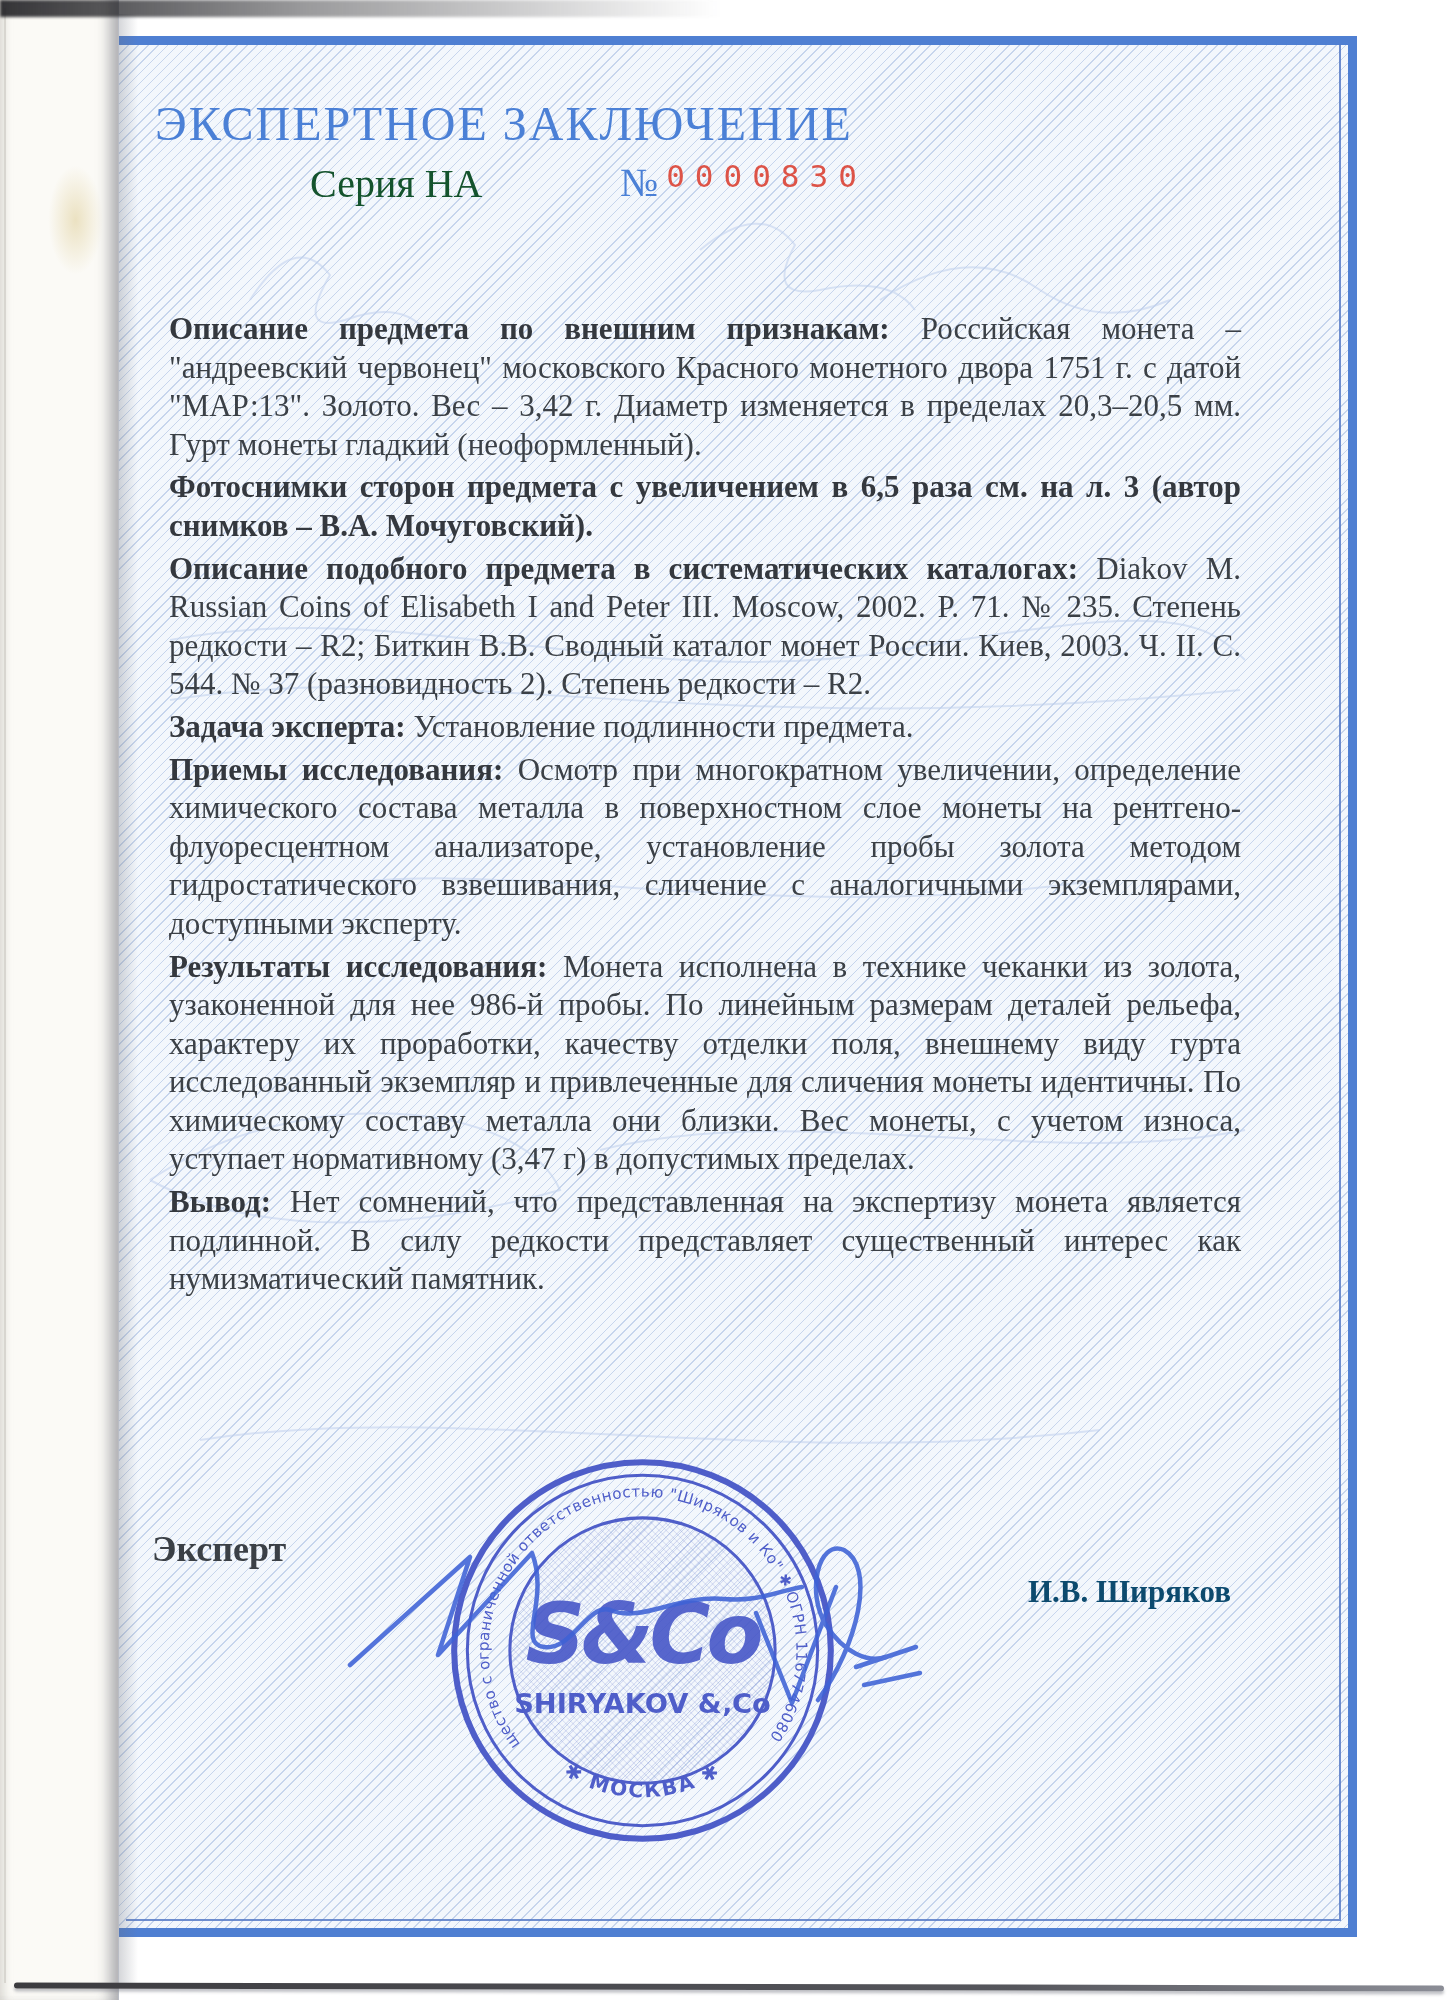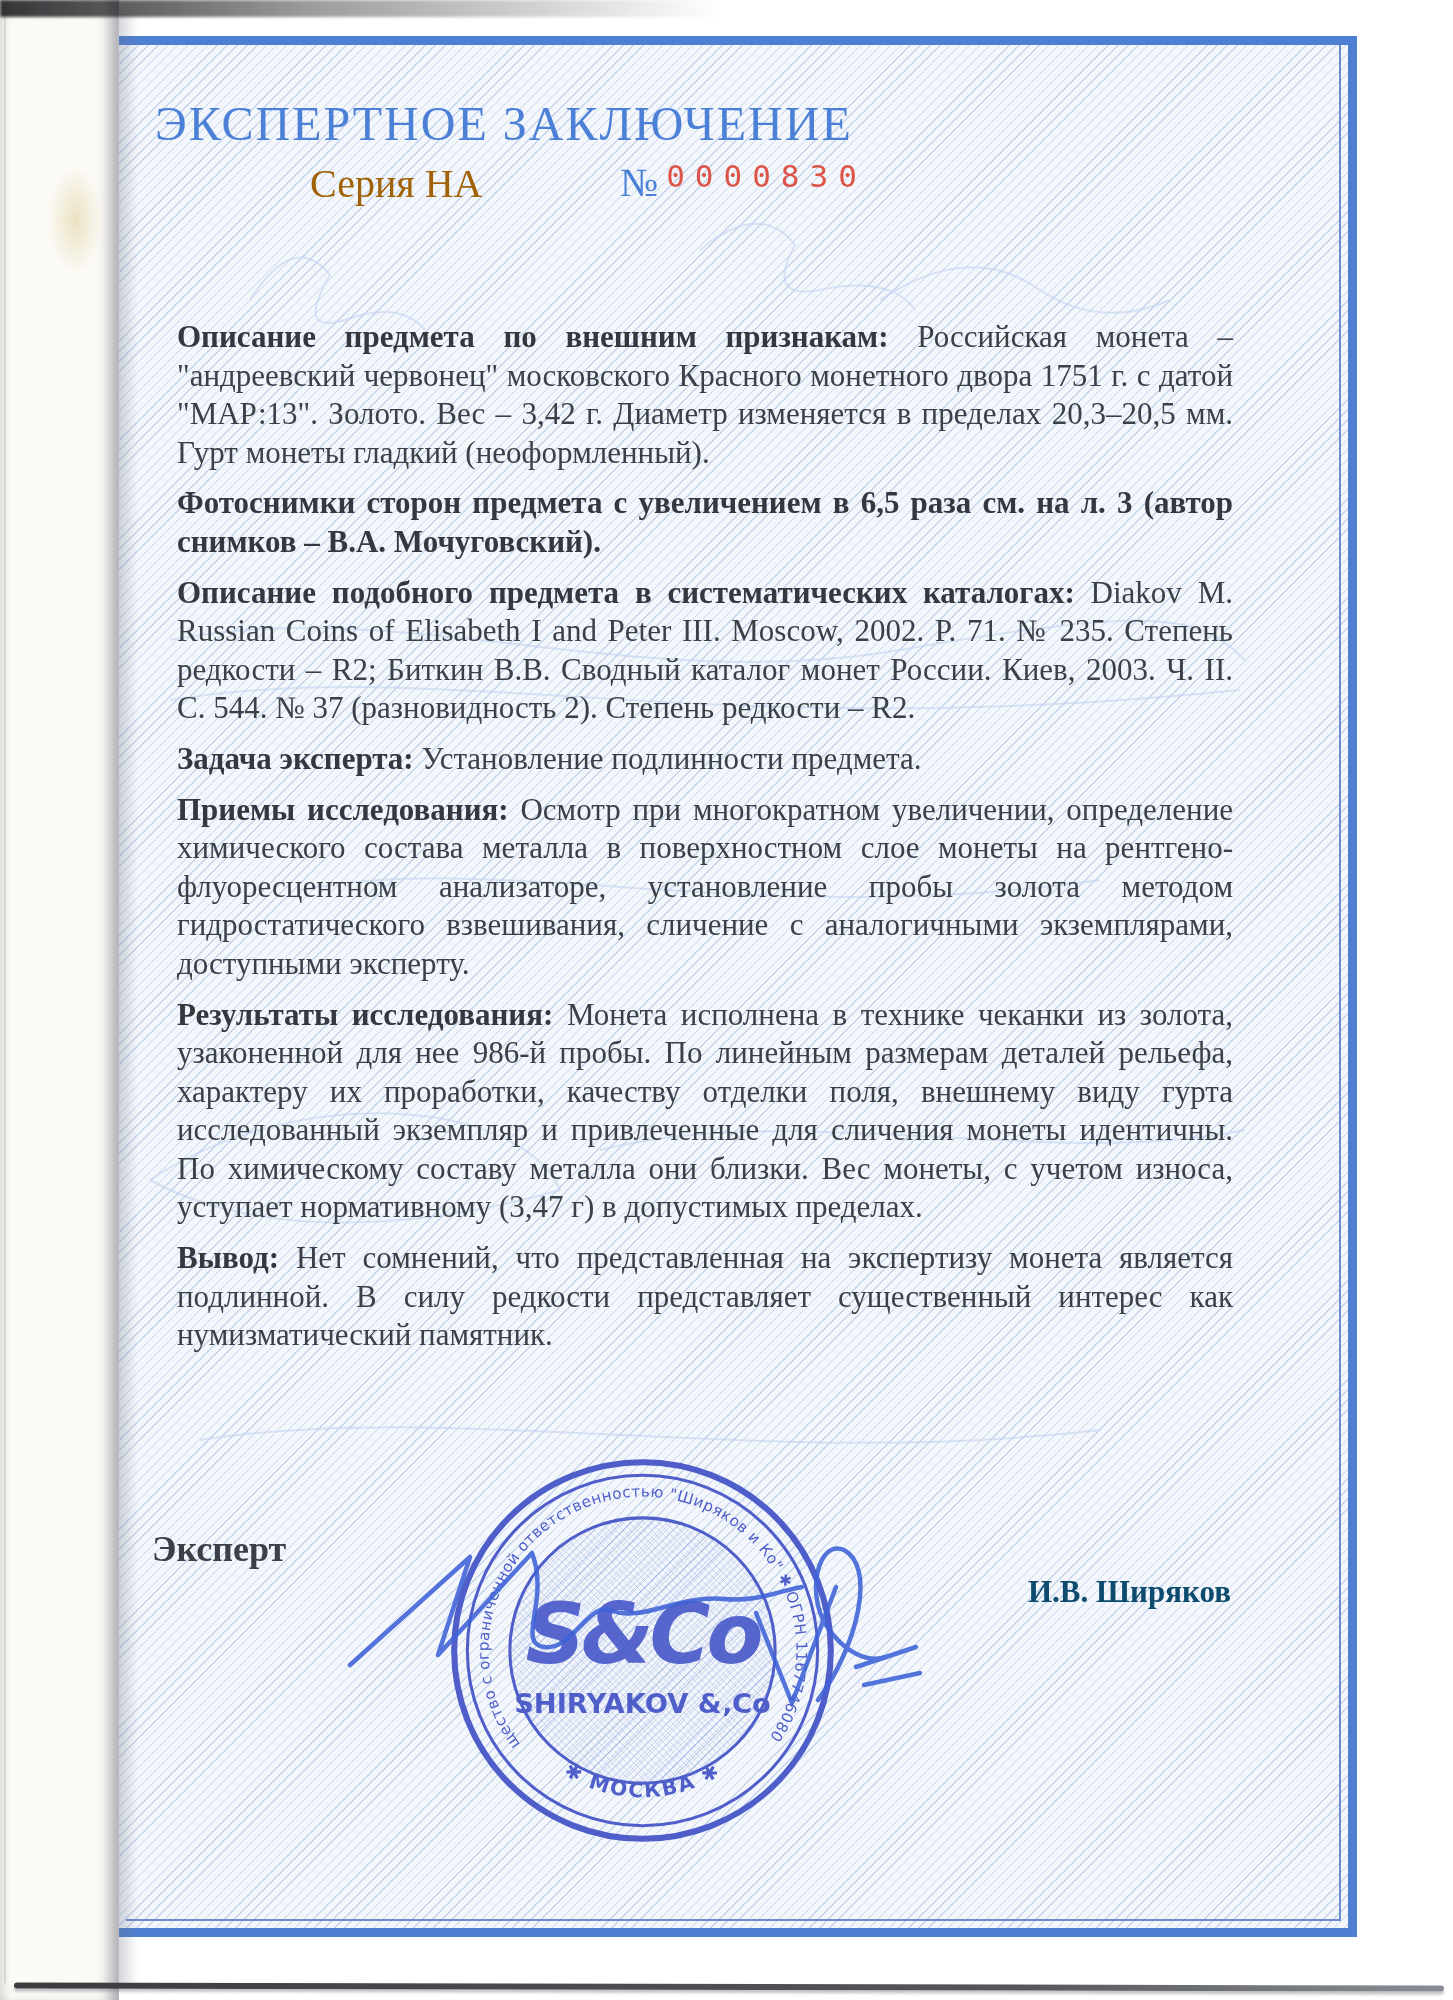--- a/index.html
+++ b/index.html
@@ -47,35 +47,35 @@
     border-right:2px solid rgba(86,122,198,.85);
     border-bottom:2px solid rgba(86,122,198,.85);
     pointer-events:none;
   }
 
   
   .title{
     left:155px;top:96px;width:800px;text-align:left;z-index:3;
     font-size:48px;letter-spacing:2px;color:#4b80d6;white-space:nowrap;
   }
-  .series{left:310px;top:160px;z-index:3;font-size:40px;color:#a16207;}
+  .series{left:310px;top:160px;z-index:3;font-size:40px;color:#14532d;}
   .numline{left:620px;top:158px;z-index:3;white-space:nowrap;}
   .num-sign{font-size:40px;color:#4b80d6;}
   .num-value{
     font-family:"DejaVu Sans Mono", monospace;
     font-size:31px;letter-spacing:10px;color:#dd5347;
     margin-left:8px;vertical-align:9px;
   }
 
   
   .bodytext{
     left:165px;top:306px;width:1080px;z-index:3;
     font-size:31px;line-height:38.6px;color:#3b4046;text-align:justify;
   }
-  .bodytext p{margin:12px;}
+  .bodytext p{margin:4px;}
   .bodytext b{color:#34383e;}
   .registry{margin-top:39px !important;}
 
   
   .expert-label{left:152px;top:1528px;z-index:3;font-size:36px;font-weight:bold;color:#3b4046;}
   .expert-name{left:1028px;top:1574px;z-index:3;font-size:31px;font-weight:bold;color:#0c4a6e;}
   .stamp{left:440px;top:1448px;z-index:4;opacity:.93;}
   .signature{left:320px;top:1495px;z-index:5;}
   .watermark{left:0;top:0;z-index:2;}
 </style>

